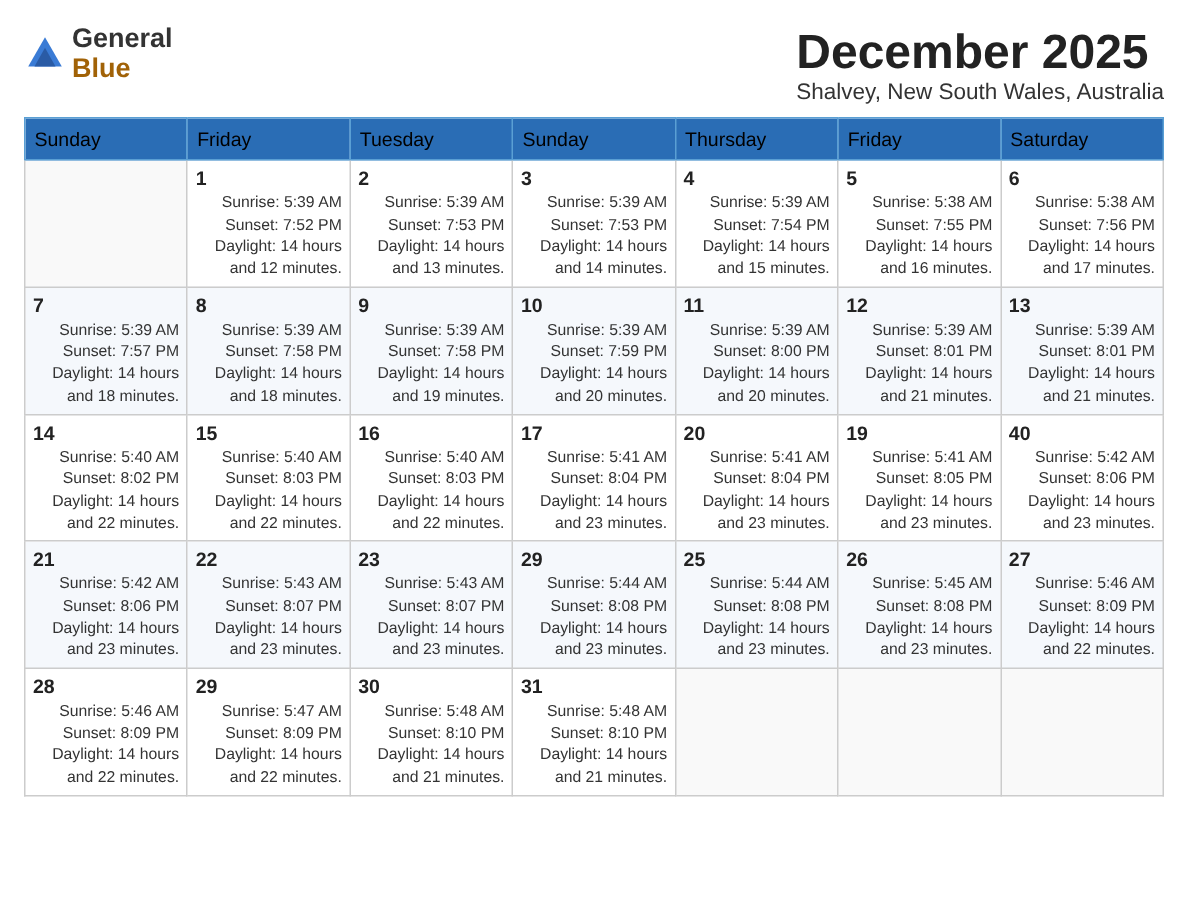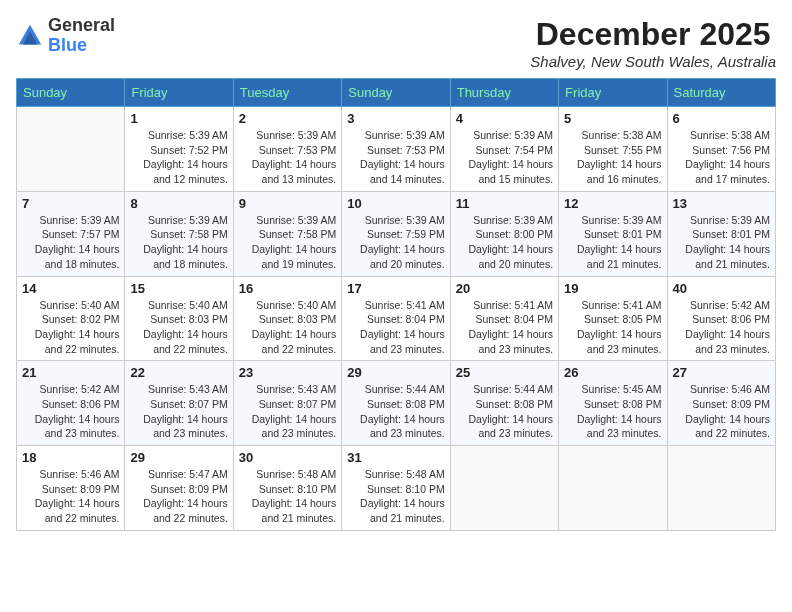--- a/index.html
+++ b/index.html
@@ -24,48 +24,47 @@
     }
     .logo-text-general {
       font-size: 18px;
       font-weight: bold;
       color: #333;
       line-height: 1.1;
     }
     .logo-text-blue {
       font-size: 18px;
       font-weight: bold;
-      color: #3b82f6;
+      color: #a16207;
       line-height: 1.1;
     }
     .logo-icon {
       width: 28px;
       height: 28px;
     }
     .title-area {
-      text-align: center;
+      text-align: left;
     }
     .month-title {
       font-size: 32px;
       font-weight: bold;
       color: #222;
     }
     .location-title {
       font-size: 15px;
       color: #333;
-      font-style: italic;
     }
     .calendar-table {
       width: 100%;
       border-collapse: collapse;
       font-size: 11px;
     }
     .calendar-table th {
       background-color: #2a6db5;
-      color: #86efac;
+      color: #000000;
       text-align: left;
       padding: 6px 6px;
       font-size: 13px;
       font-weight: normal;
       border: 1px solid #5a9fd4;
     }
     .calendar-table td {
       border: 1px solid #ccc;
       vertical-align: top;
       padding: 4px 5px;
@@ -242,21 +241,21 @@
           <span class="day-number">26</span>
           <div class="day-info">Sunrise: 5:45 AM<br>Sunset: 8:08 PM<br>Daylight: 14 hours and 23 minutes.</div>
         </td>
         <td>
           <span class="day-number">27</span>
           <div class="day-info">Sunrise: 5:46 AM<br>Sunset: 8:09 PM<br>Daylight: 14 hours and 22 minutes.</div>
         </td>
       </tr>
       <tr>
         <td>
-          <span class="day-number">18</span>
+          <span class="day-number">28</span>
           <div class="day-info">Sunrise: 5:46 AM<br>Sunset: 8:09 PM<br>Daylight: 14 hours and 22 minutes.</div>
         </td>
         <td>
           <span class="day-number">29</span>
           <div class="day-info">Sunrise: 5:47 AM<br>Sunset: 8:09 PM<br>Daylight: 14 hours and 22 minutes.</div>
         </td>
         <td>
           <span class="day-number">30</span>
           <div class="day-info">Sunrise: 5:48 AM<br>Sunset: 8:10 PM<br>Daylight: 14 hours and 21 minutes.</div>
         </td>

